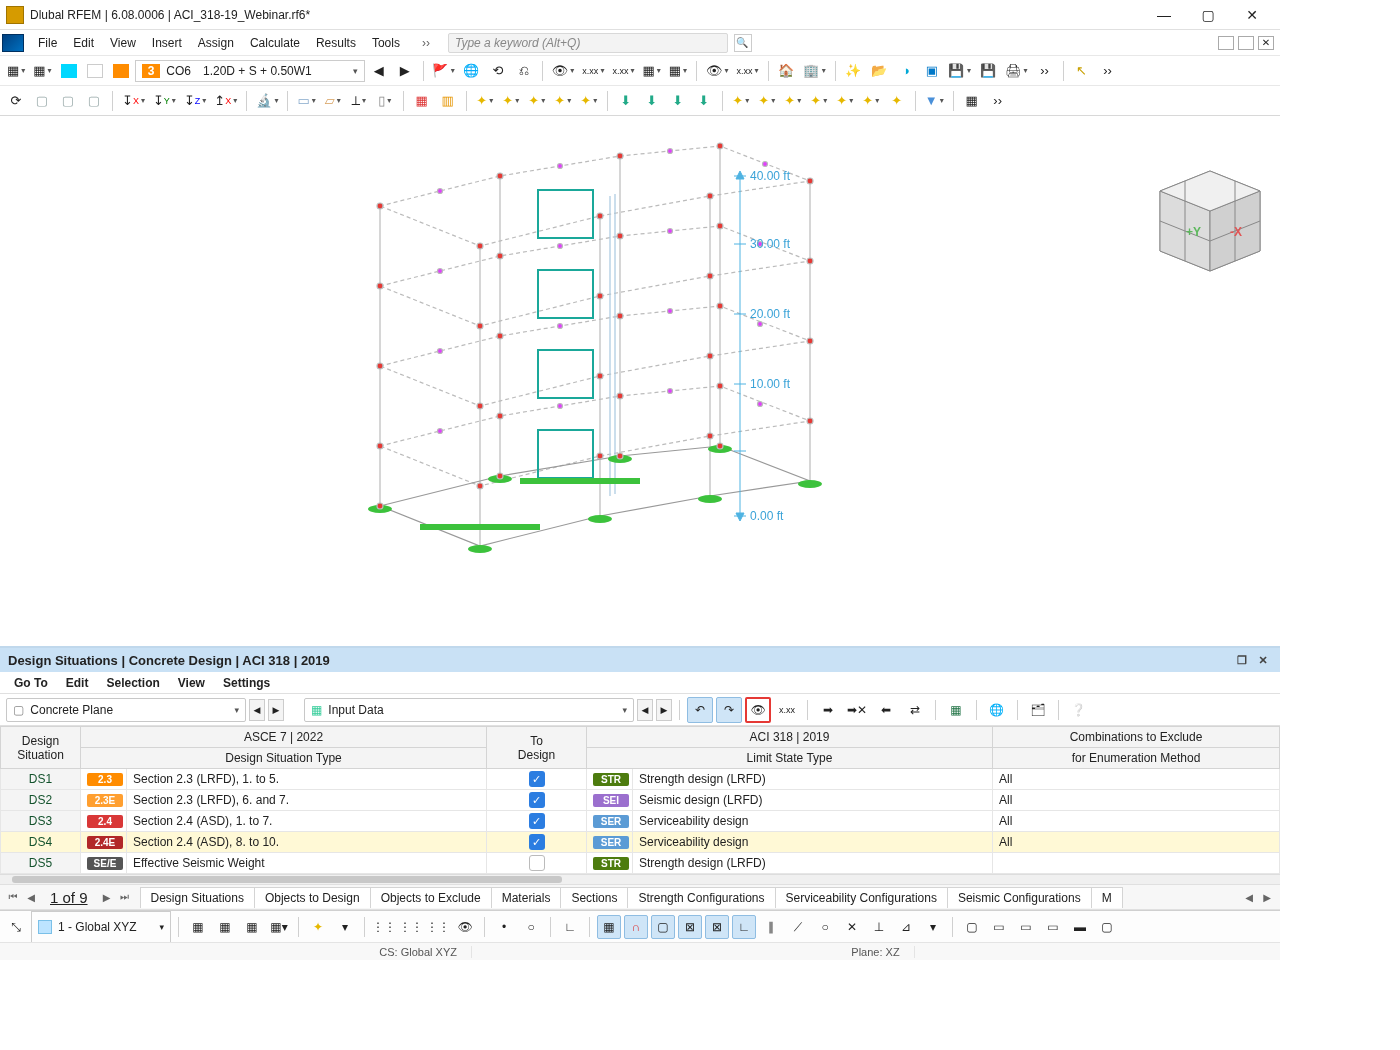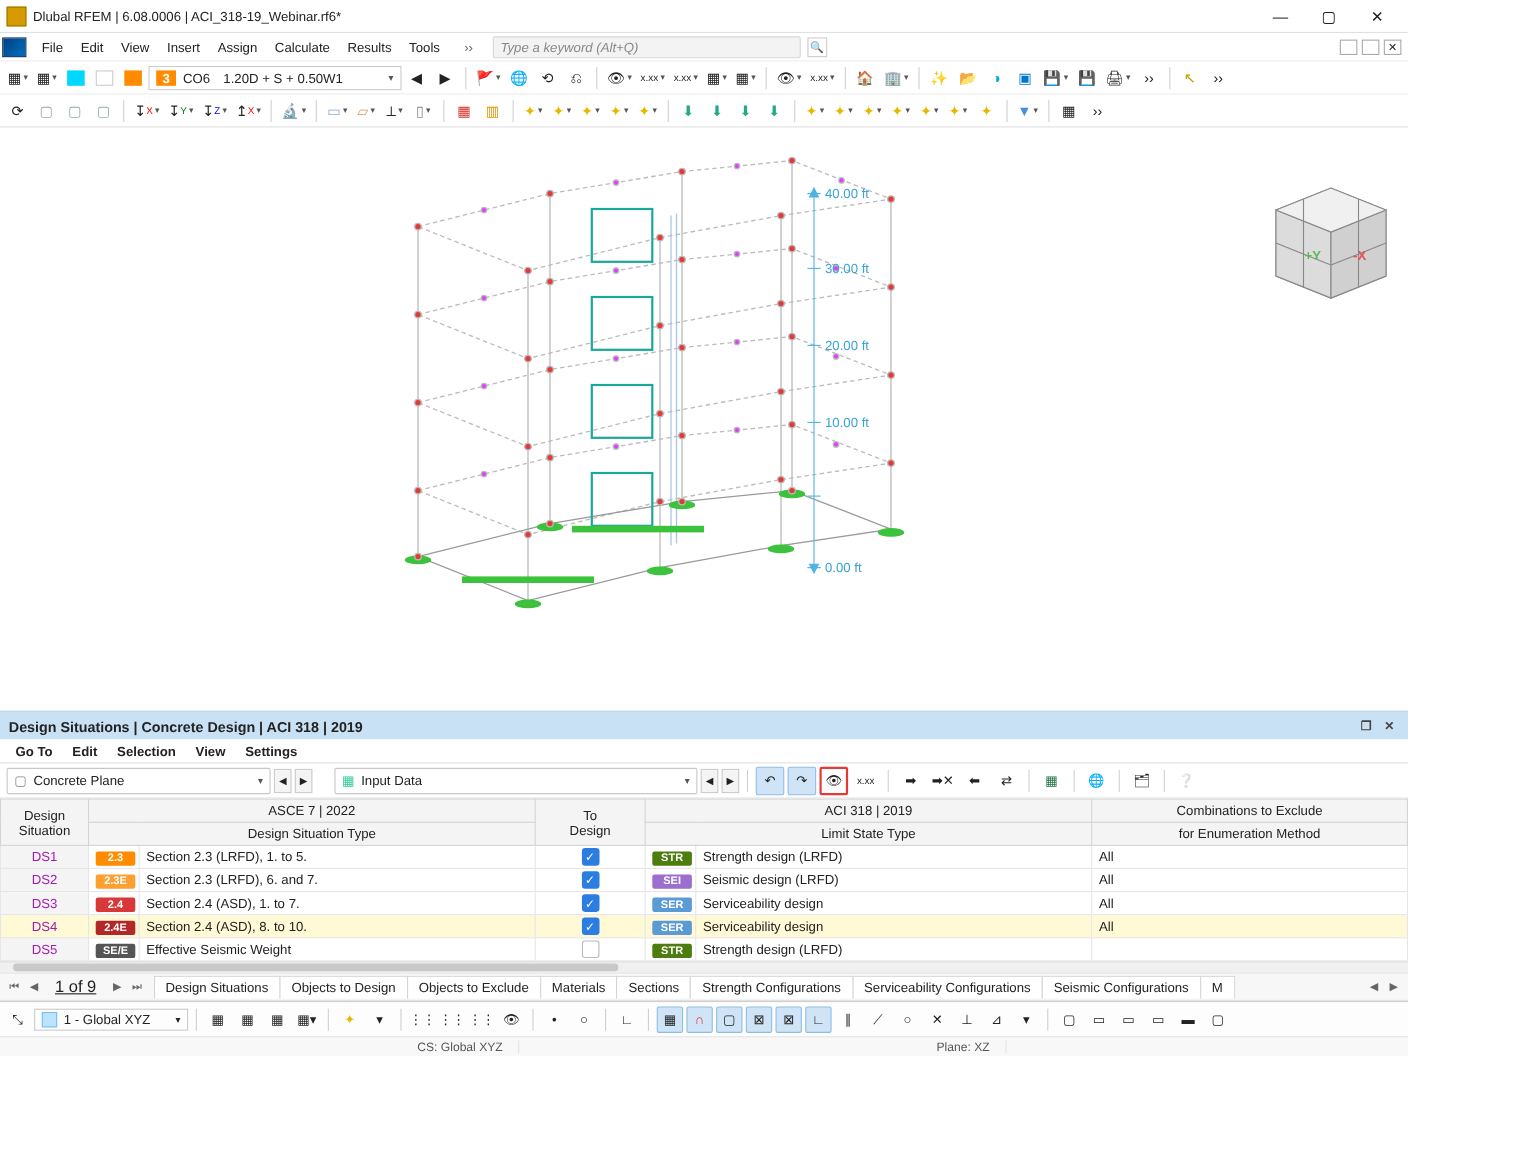--- a/index.html
+++ b/index.html
@@ -35,36 +35,36 @@
   .pcombo { background:#fff; border:1px solid #c8c8c8; height:24px; display:flex; align-items:center; padding:0 6px; border-radius:2px;}
   .pcombo .dd { margin-left:auto; font-size:9px; color:#555; padding-left:10px;}
   .pnav { width:16px; height:22px; background:#f4f4f4; border:1px solid #ccc; display:flex;align-items:center;justify-content:center; font-size:9px;}
   .pt-btn { width:26px; height:26px; display:flex;align-items:center;justify-content:center; border:1px solid transparent; border-radius:2px;}
   .pt-btn.active { background:#cfe5f7; border-color:#8fbde2; }
   .pt-btn.hl { border:2px solid #e53935; }
   .grid-wrap { background:#fff; }
   table.dgrid { width:100%; border-collapse:collapse; font-size:12px; table-layout:fixed;}
   table.dgrid th { background:#f4f4f4; border:1px solid #d4d4d4; padding:3px 4px; font-weight:normal; text-align:center; }
   table.dgrid td { border:1px solid #e6e6e6; padding:2px 6px; height:20px; }
-  .rowhdr { background:#f4f4f4; text-align:center; color:#a21caf; border-right:1px solid #d4d4d4;}
+  .rowhdr { background:#f4f4f4; text-align:center; color:#14532d; border-right:1px solid #d4d4d4;}
   .tag { display:inline-block; min-width:36px; text-align:center; color:#fff; font-size:10px; padding:1px 3px; border-radius:2px; font-weight:600;}
   .c-orange{background:#ff8c00;} .c-orange2{background:#ff9f30;} .c-red{background:#d93838;} .c-darkred{background:#b22828;} .c-grey{background:#555;} .c-violet{background:#9b6fce;} .c-blue{background:#5b9bd5;} .c-str{background:#4d7c0f;}
   .chk { width:16px; height:16px; background:#2b7de1; border-radius:3px; display:inline-flex;align-items:center;justify-content:center;color:#fff;font-size:11px;}
   .chk.off { background:#fff; border:1px solid #bbb; color:transparent;}
   tr.hl td { background:#fff9d6; }
   .hscroll { height:10px; background:#f0f0f0; position:relative; border-top:1px solid #ddd;}
   .hscroll .thumb { position:absolute; left:12px; top:1px; height:7px; width:550px; background:#c8c8c8; border-radius:3px;}
   .tabbar { height:26px; background:#f7f7f7; border-top:1px solid #e0e0e0; border-bottom:1px solid #e0e0e0; display:flex; align-items:center; padding:0 4px; gap:0;}
   .tabbar .nav { width:18px; text-align:center; color:#666; font-size:10px;}
   .tabbar .pginfo { padding:0 10px; font-size:15px;text-decoration:underline;}
   .tabbar .tab { padding:3px 10px; background:#fff; border:1px solid #d4d4d4; border-bottom:none; margin-left:-1px; font-size:12px; white-space:nowrap; }
   .tabbar .tab.first{ margin-left:6px;}
   .tabbar .tab.active { background:#fff; }
   .statusbar { height:32px; border-top:1px solid #d0d0d0; display:flex; align-items:center; padding:0 4px; gap:3px; background:#fdfdfd;}
-  .statusbar .combo { border:1px solid #ccc; height:20px; display:flex;align-items:center; padding:0 6px; min-width:140px;}
+  .statusbar .combo { border:1px solid #ccc; height:32px; display:flex;align-items:center; padding:0 6px; min-width:140px;}
   .statusbar .combo .sw { width:14px;height:14px;background:#bde4ff;border:1px solid #7ac0e8;margin-right:6px;}
   .statusbar .sb-btn { width:24px;height:24px; display:flex;align-items:center;justify-content:center; border:1px solid transparent; border-radius:2px;}
   .statusbar .sb-btn.on { background:#cfe5f7; border-color:#8fbde2;}
   .footbar { height:18px; background:#f8f8f8; border-top:1px solid #e4e4e4; display:flex; align-items:center; font-size:11px; color:#555;}
   .footbar div { padding:0 14px; border-right:1px solid #e4e4e4; flex:0 0 auto;}
   .footbar .wide{flex:1 1 220px;}
 </style>
 </head>
 <body>
 

